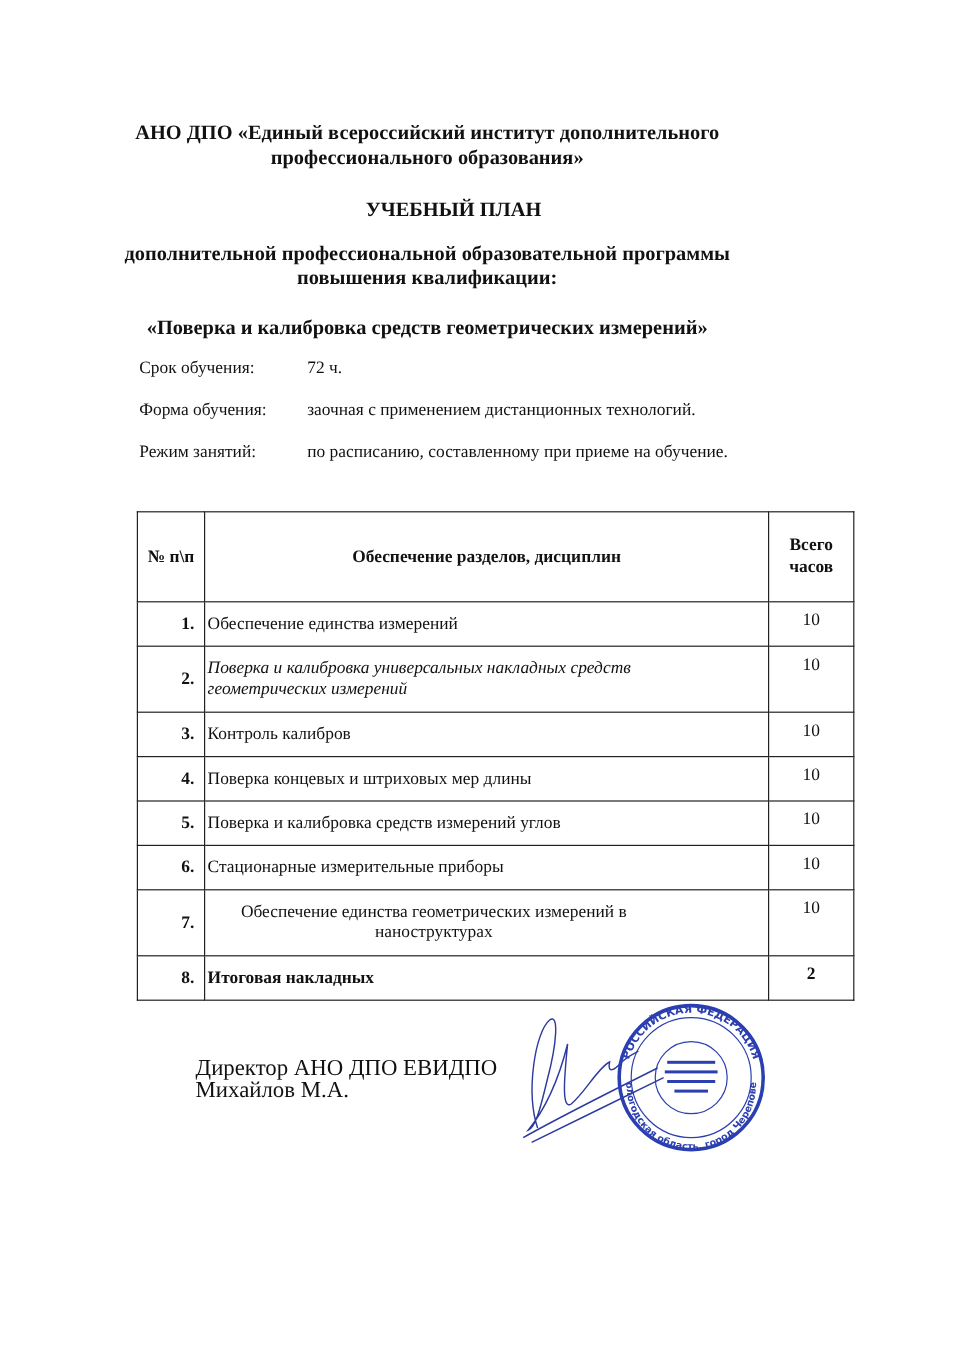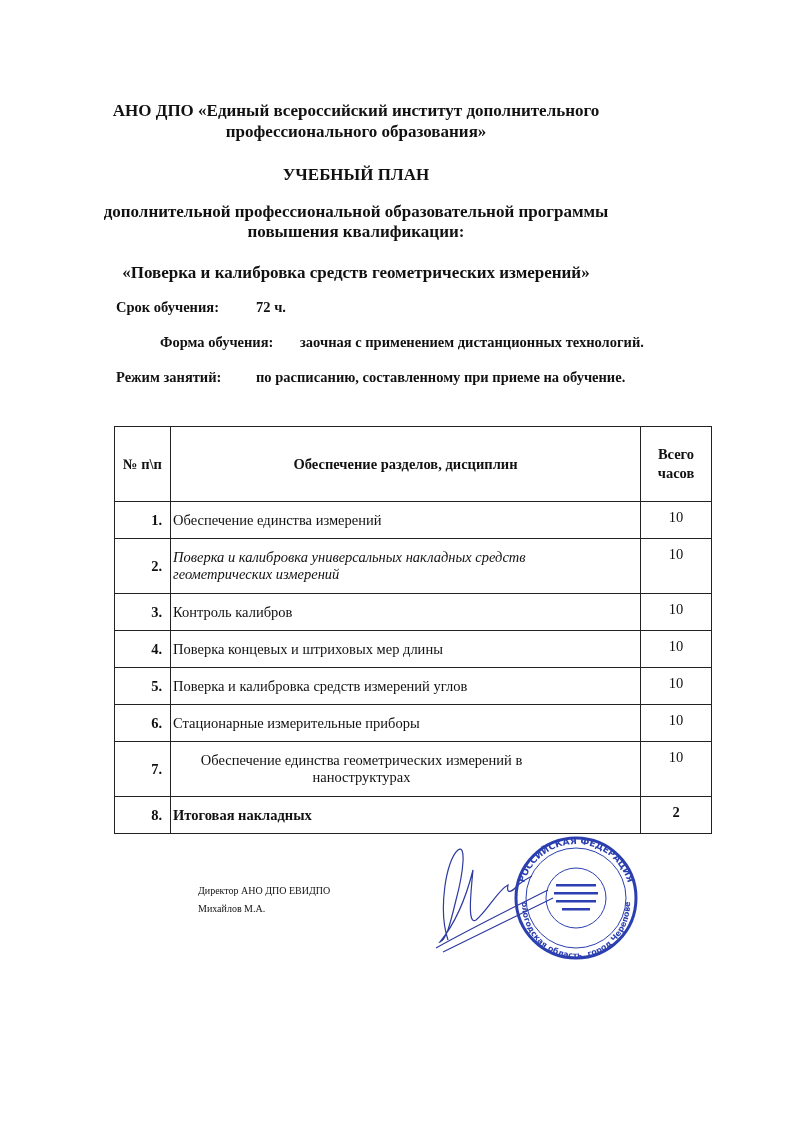--- a/index.html
+++ b/index.html
@@ -1,48 +1,48 @@
 <!DOCTYPE html>
 <html><head>
 <meta charset="utf-8">
 <style>
   html, body { margin:0; padding:0; background:#ffffff; }
   body { width:800px; height:1131px; position:relative; overflow:hidden;
          font-family:"Liberation Serif", "DejaVu Serif", serif; color:#111; }
   .center { position:absolute; left:0; width:712px; text-align:center; font-weight:bold; }
   .h1 { font-size:17px; line-height:21px; }
-  .h2 { font-size:17px; }
-  .meta { position:absolute; left:116px; font-size:14.5px; font-weight:bold; }
+  .h2 { font-size:17px;margin-left:22px; }
+  .meta { position:absolute; left:116px; font-size:14.5px; font-weight:normal; }
   .meta .lbl { display:inline-block; width:140px; }
   table { position:absolute; left:114px; top:426px; width:598px; border-collapse:collapse; }
   td, th { border:1.5px solid #222; font-size:14.5px; padding:0 2px; }
   th { font-weight:bold; height:74px; }
   .c1 { width:45px; text-align:right; font-weight:bold; padding-right:8px; }
   .c3 { width:66px; text-align:center; vertical-align:top; padding-top:7px; }
   .c2 { line-height:17px; }
   tr.r1 td { height:29px; }
   tr.r2 td { height:47px; }
   tr.bold td { font-weight:bold; }
-  .sign { position:absolute; left:163px; top:882px; font-size:10px; line-height:18px;margin-left:35px; }
+  .sign { position:absolute; left:163px; top:882px; font-size:19px; line-height:18px; }
   .stamp { position:absolute; left:428px; top:830px; }
 </style>
 </head>
 <body>
 
 <div class="center h1" style="top:100px;">АНО ДПО «Единый всероссийский институт дополнительного</div>
 <div class="center h1" style="top:121px;">профессионального образования»</div>
 <div class="center h2" style="top:165px;">УЧЕБНЫЙ ПЛАН</div>
 <div class="center h1" style="top:201px;">дополнительной профессиональной образовательной программы</div>
 <div class="center h1" style="top:221px;">повышения квалификации:</div>
 <div class="center h1" style="top:262px;">«Поверка и калибровка средств геометрических измерений»</div>
 
 <div class="meta" style="top:299px;">
   <span class="lbl">Срок обучения:</span><span>72 ч.</span>
 </div>
-<div class="meta" style="top:334px;margin-left:44px;">
+<div class="meta" style="top:334px;">
   <span class="lbl">Форма обучения:</span><span>заочная с применением дистанционных технологий.</span>
 </div>
 <div class="meta" style="top:369px;">
   <span class="lbl">Режим занятий:</span><span>по расписанию, составленному при приеме на обучение.</span>
 </div>
 
 <table>
   <tbody>
       <tr>
     <th style="width:45px;">№ п\п</th>

